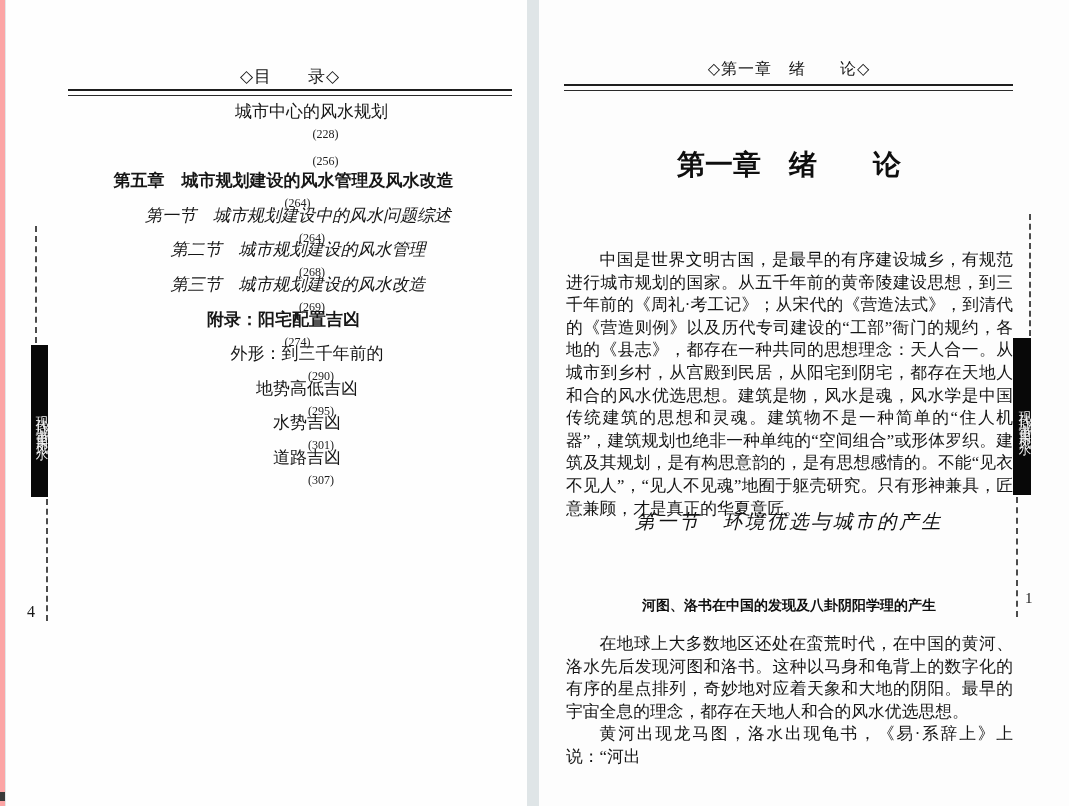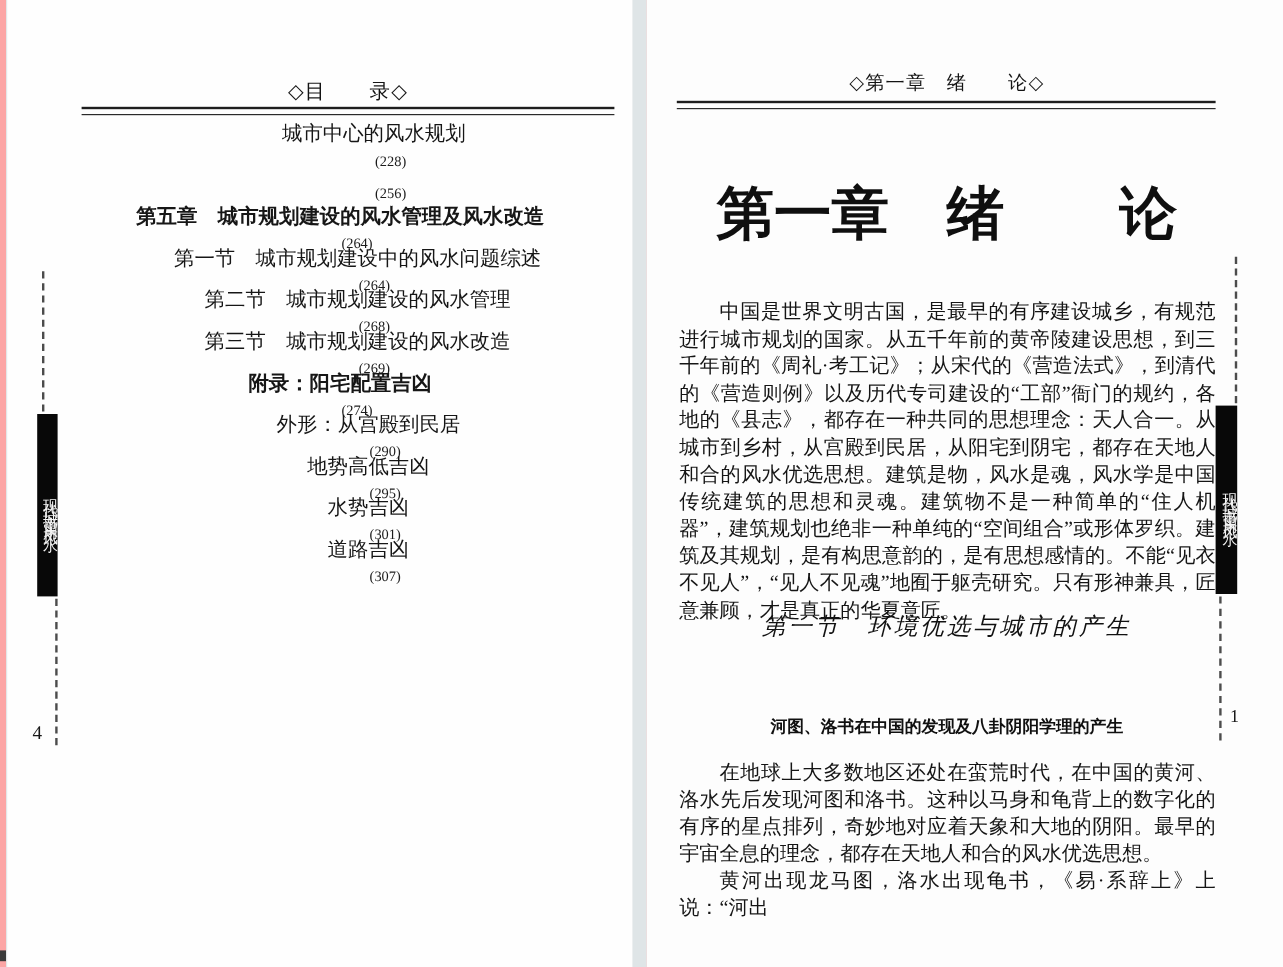--- a/index.html
+++ b/index.html
@@ -21,37 +21,37 @@
   .hdr-left{left:68px;top:65px;width:444px;}
   .hdr-right{left:565px;top:59px;width:448px;font-size:16px;}
   .rule{position:absolute;height:4px;border-top:2px solid #1e1e1e;border-bottom:1px solid #2a2a2a;}
   .rule-left{left:68px;top:89px;width:444px;}
   .rule-right{left:564px;top:84px;width:449px;}
 
   
   .toc{position:absolute;left:73px;top:100px;width:421px;}
   .toc-row{display:flex;align-items:center;height:34.6px;flex-direction:column;}
   .toc-label{font-size:17px;white-space:pre;font-family:"Liberation Sans","DejaVu Sans",sans-serif;color:#161616;}
-  .toc-row.kai .toc-label{font-family:"Liberation Serif","DejaVu Serif",serif;font-weight:500;}
+  .toc-row.kai .toc-label{font-family:"Liberation Serif","DejaVu Serif",serif;font-style:italic;font-weight:500;}
   .toc-row.bold .toc-label{font-weight:700;}
   .ind-0{padding-left:0;}
   .ind-1{padding-left:29px;}
   .ind-15{padding-left:47px;}
   .ind-2{padding-left:56px;}
   .leader{
     flex:1;height:14px;margin:4px 8px 0 7px;
     background-image:radial-gradient(circle,#1c1c1c 1.15px,transparent 1.5px);
     background-size:6.6px 11px;background-repeat:repeat-x;background-position:1px 45%;
   }
   .toc-page-num{width:54px;text-align:right;font-size:12px;font-family:"Liberation Serif","DejaVu Serif",serif;white-space:pre;}
 
   
   .chapter-title{
     position:absolute;left:565px;top:146px;width:448px;text-align:center;
-    font-size:48px;font-weight:700;white-space:pre;color:#0f0f0f;
+    font-size:28px;font-weight:700;white-space:pre;color:#0f0f0f;
     font-family:"Liberation Serif","DejaVu Serif",serif;
   }
   .bodycol{position:absolute;left:566px;width:447px;font-size:16.8px;line-height:22.6px;
     text-align:justify;color:#151515;}
   .bodycol p{margin:0;text-indent:2em;}
   .para1{top:249px;}
   .section-heading{
     position:absolute;left:565px;top:508px;width:448px;text-align:center;
     font-size:19.5px;font-style:italic;letter-spacing:2.5px;white-space:pre;color:#111;
   }
@@ -126,21 +126,21 @@
       <span class="toc-label">第三节　城市规划建设的风水改造</span>
       <span class="leader"></span>
       <span class="toc-page-num">(269)</span>
     </div>
     <div class="toc-row ind-0 bold">
       <span class="toc-label">附录：阳宅配置吉凶</span>
       <span class="leader"></span>
       <span class="toc-page-num">(274)</span>
     </div>
     <div class="toc-row ind-15">
-      <span class="toc-label">外形：从宫殿到民居</span>
+      <span class="toc-label">外形：到三千年前的</span>
       <span class="leader"></span>
       <span class="toc-page-num">(290)</span>
     </div>
     <div class="toc-row ind-15">
       <span class="toc-label">地势高低吉凶</span>
       <span class="leader"></span>
       <span class="toc-page-num">(295)</span>
     </div>
     <div class="toc-row ind-15">
       <span class="toc-label">水势吉凶</span>

